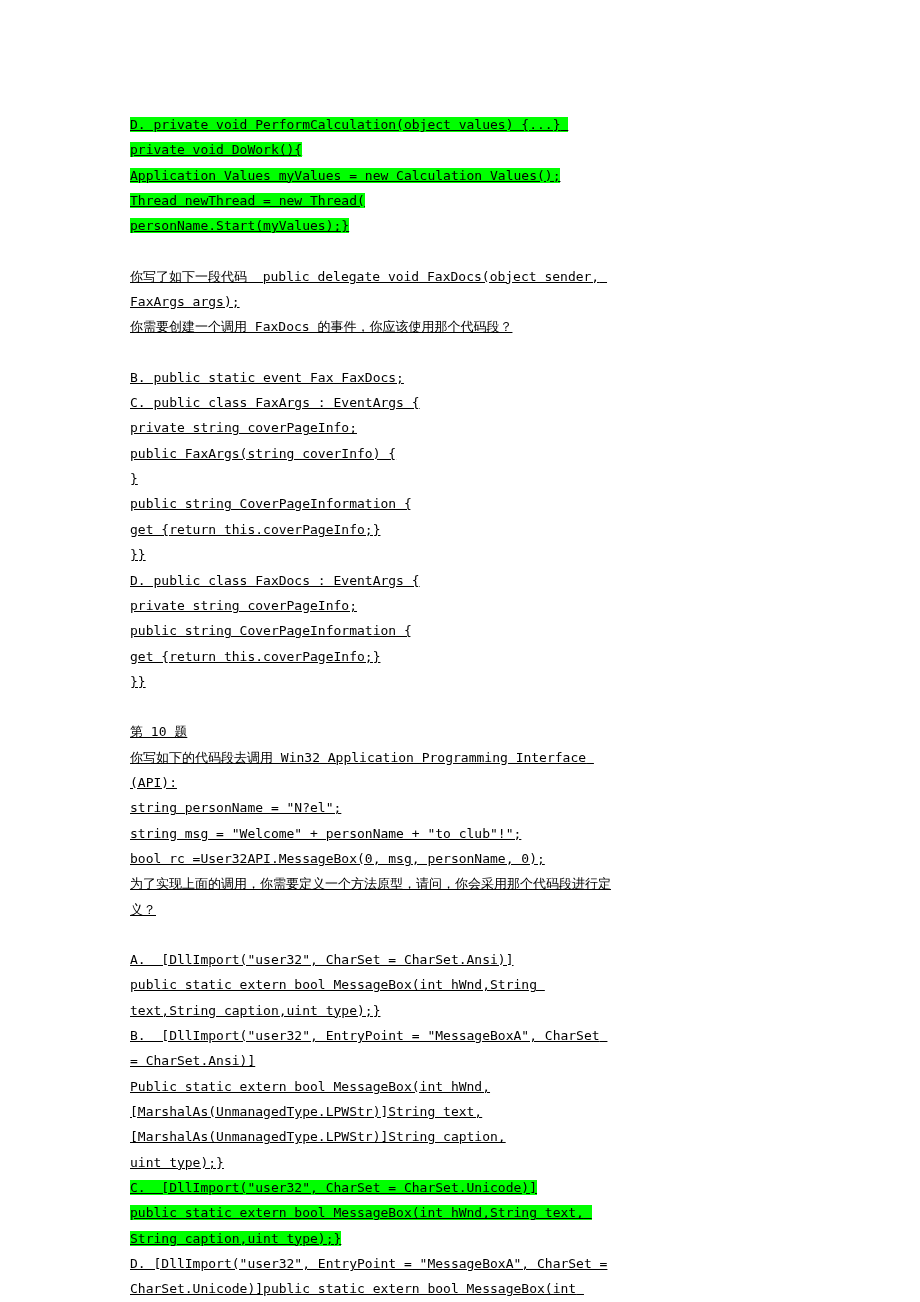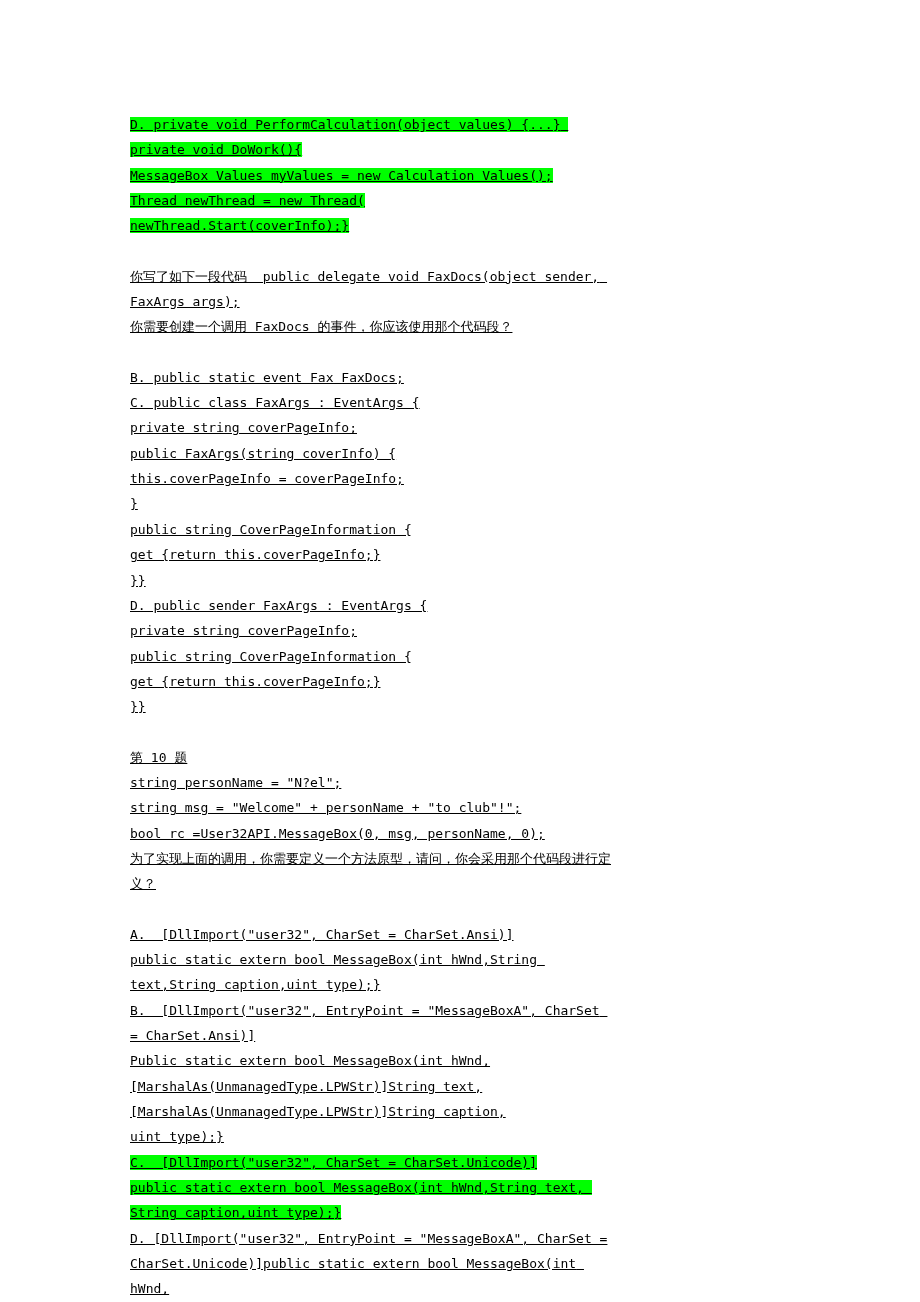--- a/index.html
+++ b/index.html
@@ -27,43 +27,43 @@
   }
   .blank {
     height: 25px;
   }
 </style>
 </head>
 <body>
 
 <div class="page" id="content">
     <div class="line"><span class="hl">D. private void PerformCalculation(object values) {...} private void DoWork(){</span></div>
-    <div class="line"><span class="hl">MessageBox Values myValues = new Calculation Values();</span></div>
+    <div class="line"><span class="hl">Application Values myValues = new Calculation Values();</span></div>
     <div class="line"><span class="hl">Thread newThread = new Thread(</span></div>
-    <div class="line"><span class="hl">newThread.Start(coverInfo);}</span></div>
+    <div class="line"><span class="hl">personName.Start(myValues);}</span></div>
     <div class="blank"></div>
     <div class="line"><span>你写了如下一段代码  public delegate void FaxDocs(object sender, FaxArgs args);</span></div>
     <div class="line"><span>你需要创建一个调用 FaxDocs 的事件，你应该使用那个代码段？</span></div>
     <div class="blank"></div>
     <div class="line"><span>B. public static event Fax FaxDocs;</span></div>
     <div class="line"><span>C. public class FaxArgs : EventArgs {</span></div>
     <div class="line"><span>private string coverPageInfo;</span></div>
     <div class="line"><span>public FaxArgs(string coverInfo) {</span></div>
-    <div class="line"><span>this.coverPageInfo = coverPageInfo;</span></div>
     <div class="line"><span>}</span></div>
     <div class="line"><span>public string CoverPageInformation {</span></div>
     <div class="line"><span>get {return this.coverPageInfo;}</span></div>
     <div class="line"><span>}}</span></div>
-    <div class="line"><span>D. public sender FaxArgs : EventArgs {</span></div>
+    <div class="line"><span>D. public class FaxDocs : EventArgs {</span></div>
     <div class="line"><span>private string coverPageInfo;</span></div>
     <div class="line"><span>public string CoverPageInformation {</span></div>
     <div class="line"><span>get {return this.coverPageInfo;}</span></div>
     <div class="line"><span>}}</span></div>
     <div class="blank"></div>
     <div class="line"><span>第 10 题</span></div>
+    <div class="line"><span>你写如下的代码段去调用 Win32 Application Programming Interface (API):</span></div>
     <div class="line"><span>string personName = "N?el";</span></div>
     <div class="line"><span>string msg = "Welcome" + personName + "to club"!";</span></div>
     <div class="line"><span>bool rc =User32API.MessageBox(0, msg, personName, 0);</span></div>
     <div class="line"><span>为了实现上面的调用，你需要定义一个方法原型，请问，你会采用那个代码段进行定义？</span></div>
     <div class="blank"></div>
     <div class="line"><span>A.  [DllImport("user32", CharSet = CharSet.Ansi)]</span></div>
     <div class="line"><span>public static extern bool MessageBox(int hWnd,String text,String caption,uint type);}</span></div>
     <div class="line"><span>B.  [DllImport("user32", EntryPoint = "MessageBoxA", CharSet = CharSet.Ansi)]</span></div>
     <div class="line"><span>Public static extern bool MessageBox(int hWnd,</span></div>
     <div class="line"><span>[MarshalAs(UnmanagedType.LPWStr)]String text,</span></div>

